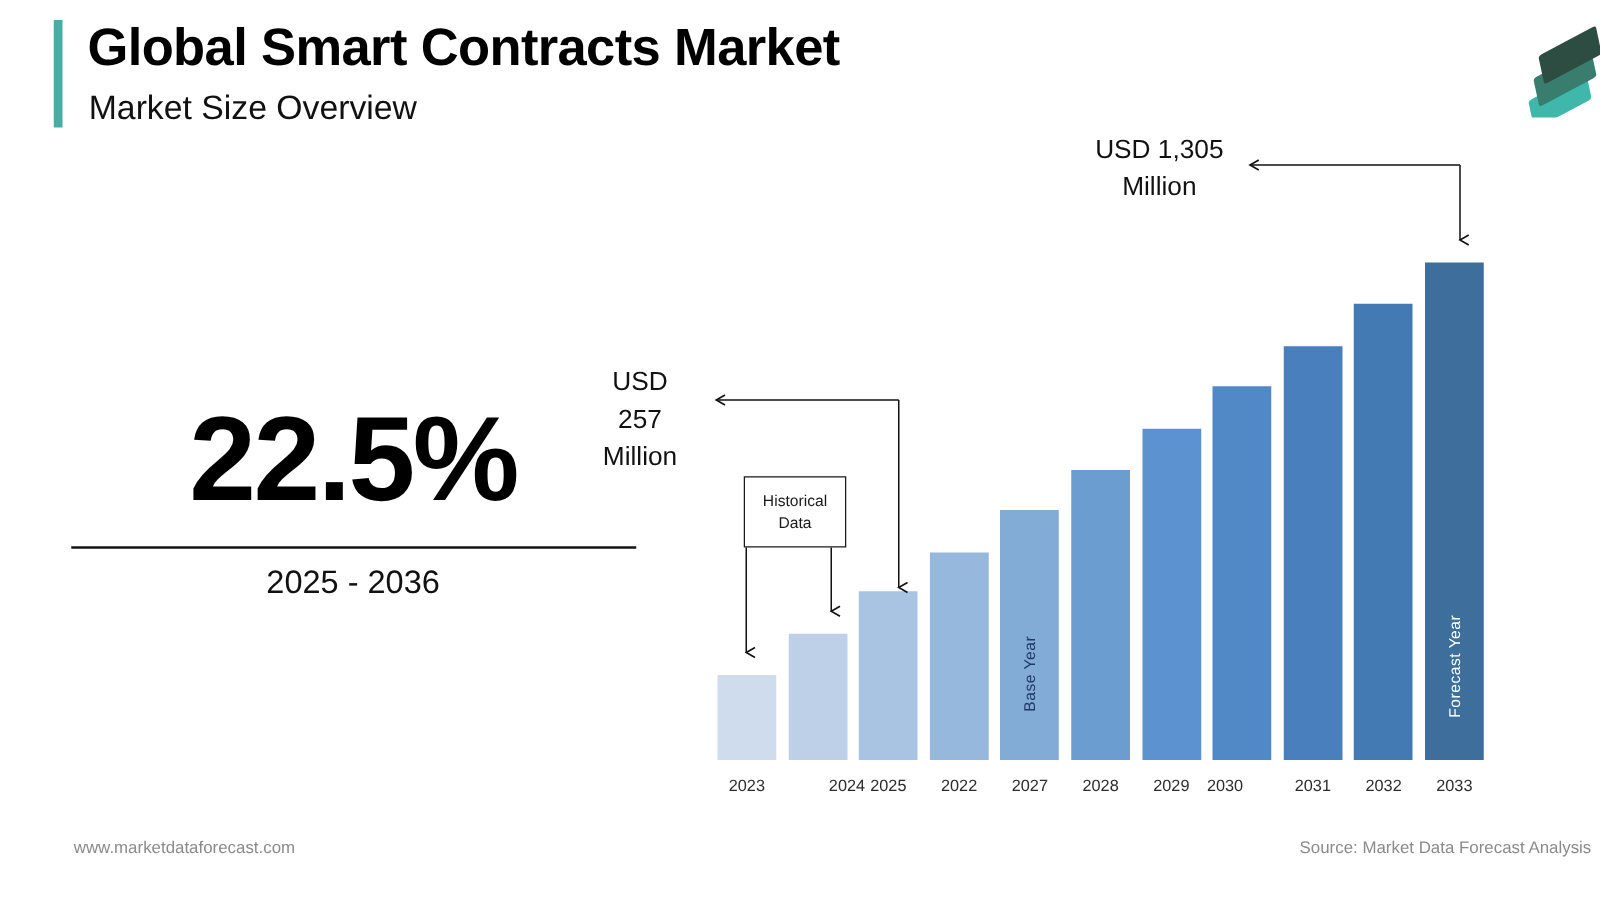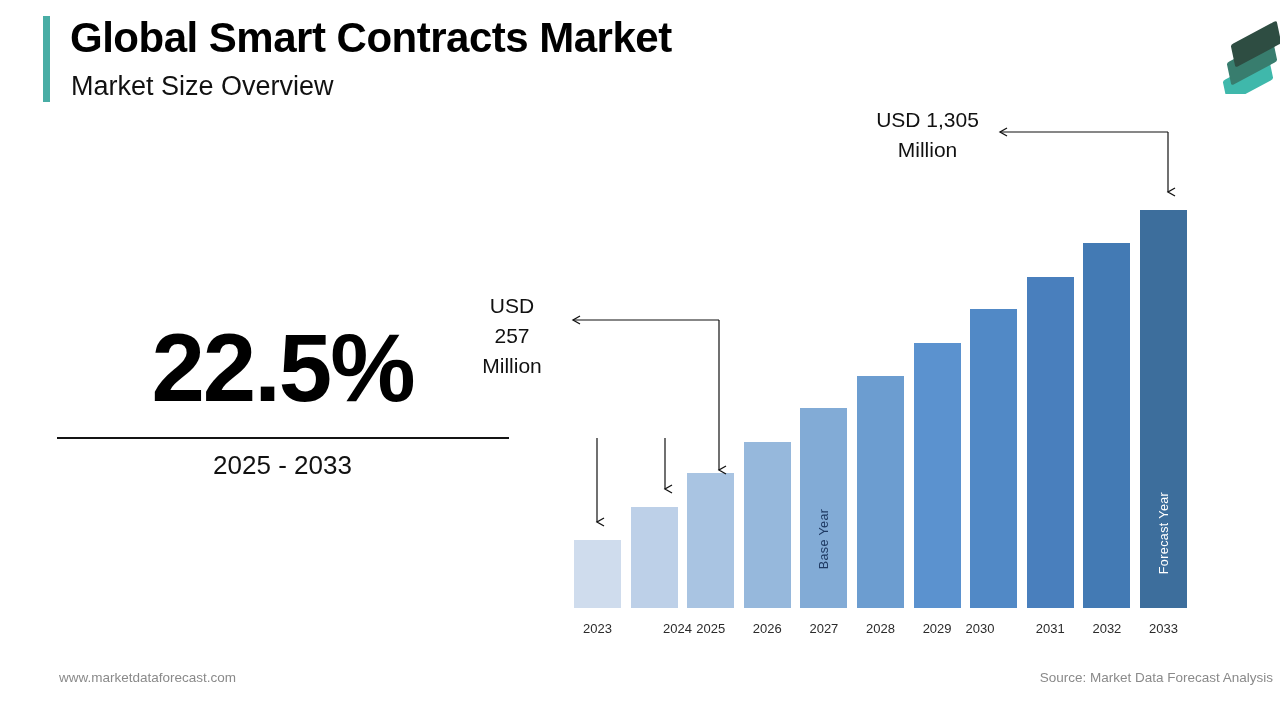--- a/index.html
+++ b/index.html
@@ -210,33 +210,33 @@
       </g>
       <g transform="translate(43,26)">
         <rect x="-26" y="-18" width="52" height="36" rx="3" fill="#2e4d42" transform="translate(5,4) rotate(-28) skewX(-16) scale(1,0.62)"></rect>
       </g>
     </svg>
   </div>
 
   <div class="cagr-value">22.5%</div>
   <div class="cagr-rule"></div>
   <div class="cagr-caption">
-    <div>2025 - 2033</div>
+    <div>2025 - 2036</div>
   </div>
 
   <div class="chart">
     <div id="bars">
         <div class="bar" style="left: 9px; width: 47px; height: 68px; background: rgb(207, 220, 237);"></div>
         <div class="bar-label" style="left: 4.5px;">2023</div>
         <div class="bar" style="left: 65.6px; width: 47px; height: 101px; background: rgb(189, 208, 232);"></div>
         <div class="bar-label" style="left: 71px; text-align: right;">2024</div>
         <div class="bar" style="left: 122.2px; width: 47px; height: 135px; background: rgb(169, 196, 226);"></div>
         <div class="bar-label" style="left: 117.7px;">2025</div>
         <div class="bar" style="left: 178.8px; width: 47px; height: 166px; background: rgb(150, 184, 220);"></div>
-        <div class="bar-label" style="left: 174.3px;">2026</div>
+        <div class="bar-label" style="left: 174.3px;">2022</div>
         <div class="bar" style="left: 235.4px; width: 47px; height: 200px; background: rgb(130, 171, 214);">
           <div class="inbar-label inbar-base" style="color: rgb(31, 58, 99);">Base Year</div>
         </div>
         <div class="bar-label" style="left: 230.9px;">2027</div>
         <div class="bar" style="left: 292px; width: 47px; height: 232px; background: rgb(108, 157, 208);"></div>
         <div class="bar-label" style="left: 287.5px;">2028</div>
         <div class="bar" style="left: 348.6px; width: 47px; height: 265px; background: rgb(91, 146, 207);"></div>
         <div class="bar-label" style="left: 344.1px;">2029</div>
         <div class="bar" style="left: 405.2px; width: 47px; height: 299px; background: rgb(81, 137, 198);"></div>
         <div class="bar-label" style="left: 387px;">2030</div>
@@ -255,20 +255,26 @@
     <div>USD</div>
     <div>257</div>
     <div>Million</div>
   </div>
 
   <div class="callout-text callout-1305">
     <div>USD 1,305</div>
     <div>Million</div>
   </div>
 
+  <div class="hist-box">
+    <div class="hist-box-text">
+      <div>Historical</div>
+      <div>Data</div>
+    </div>
+  </div>
 
   <svg class="annot-svg">
     <defs>
       <marker id="arrow-down" markerWidth="10" markerHeight="10" refX="5" refY="8" orient="auto" markerUnits="userSpaceOnUse">
         <path d="M1,1 L5,8 L9,1" fill="none" stroke="#111111" stroke-width="1.3"></path>
       </marker>
       <marker id="arrow-left" markerWidth="10" markerHeight="10" refX="2" refY="5" orient="auto" markerUnits="userSpaceOnUse">
         <path d="M9,1 L2,5 L9,9" fill="none" stroke="#111111" stroke-width="1.3"></path>
       </marker>
     </defs>

